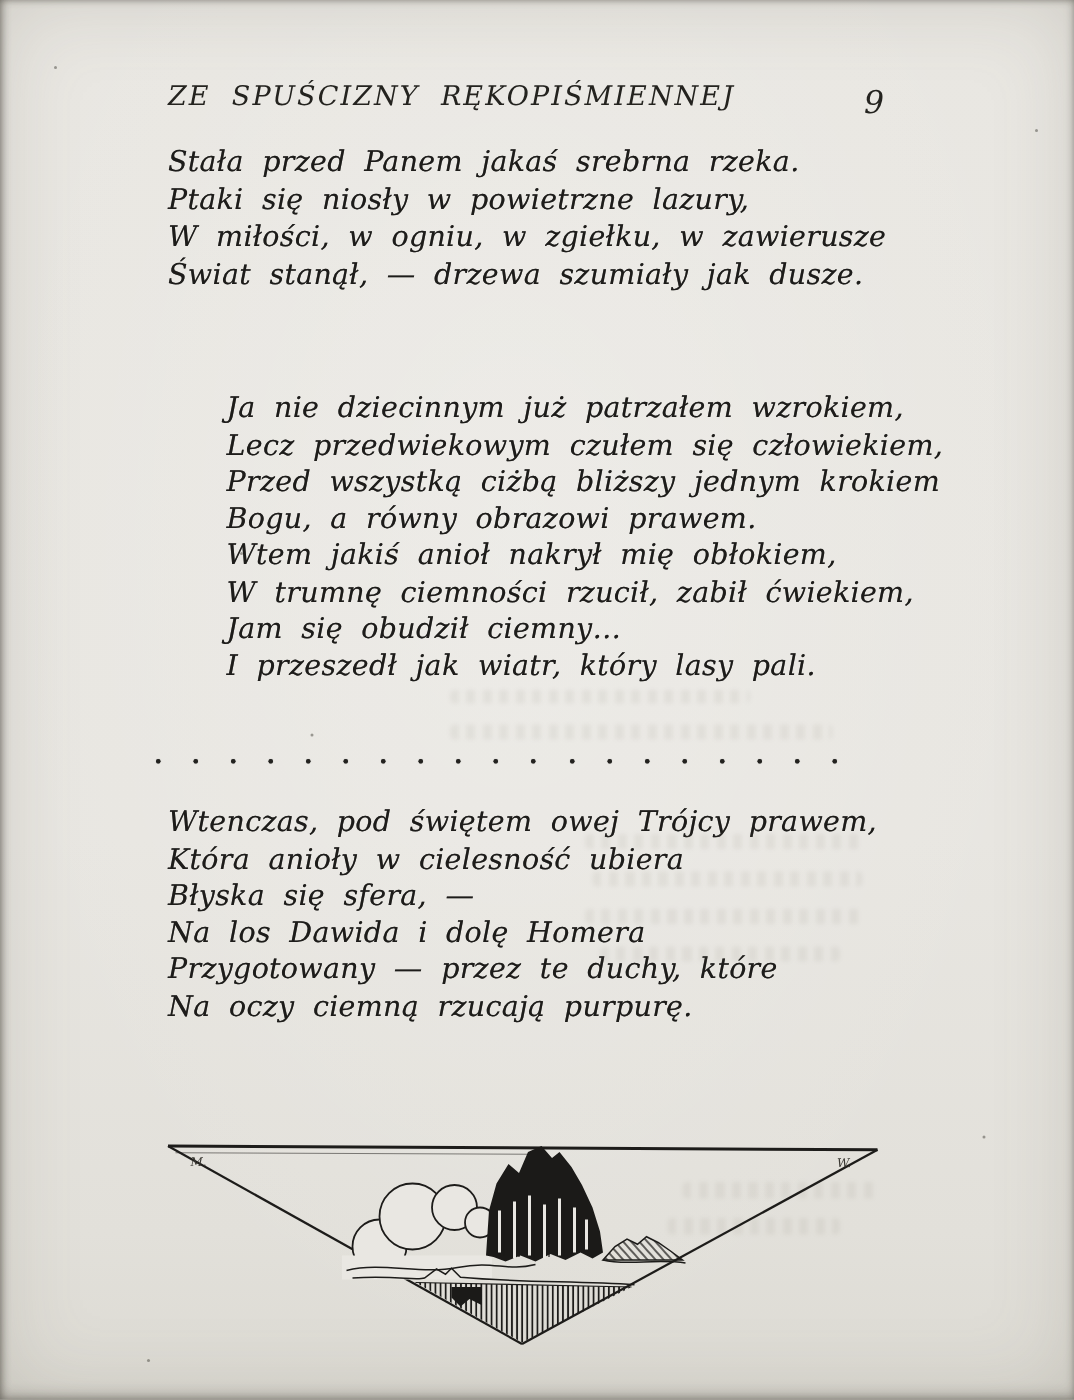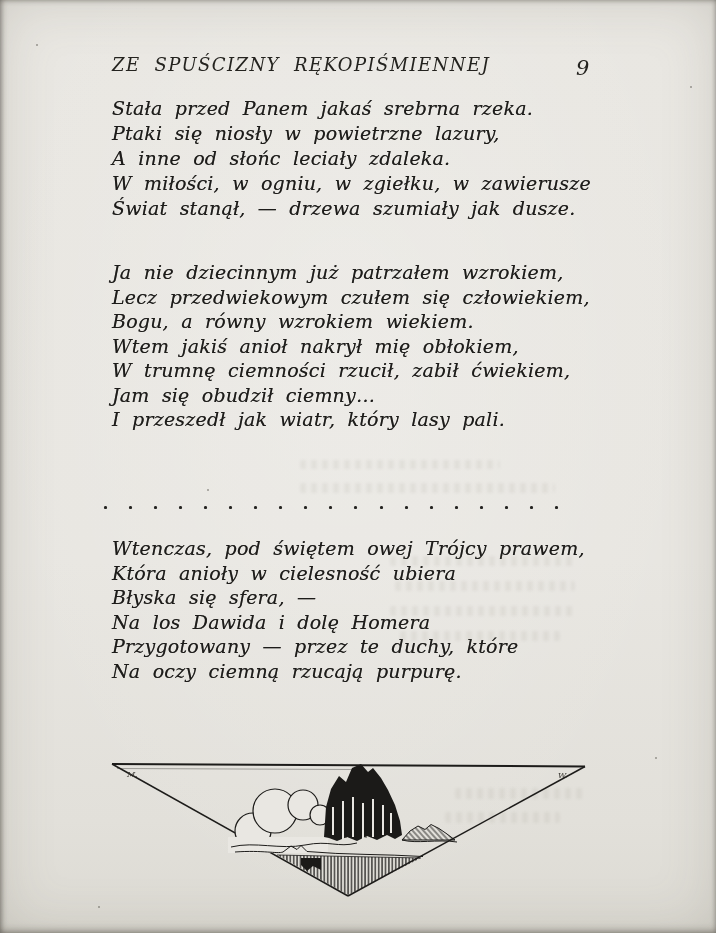--- a/index.html
+++ b/index.html
@@ -29,21 +29,21 @@
     font-style:italic;font-size:21px;color:#24231f;
   }
   .stanza{
     position:absolute;left:112px;
     font-style:italic;font-size:19px;line-height:24.5px;
     letter-spacing:.2px;word-spacing:.32em;
     text-shadow:0 0 .4px rgba(10,10,8,.55);
     white-space:nowrap;
   }
   .stanza-1{top:96px;line-height:25px;}
-  .stanza-2{top:260px;}
+  .stanza-2{top:260px;margin-left:39px;}
   .stanza-3{top:536px;}
   .dots-row{
     position:absolute;left:104px;top:501px;width:454px;height:12px;
     display:flex;justify-content:space-between;align-items:center;
   }
   .dots-row .dot{
     width:3px;height:3px;border-radius:50%;background:#23221f;
     box-shadow:0 0 .5px rgba(0,0,0,.6);
   }
   .vignette{position:absolute;left:105px;top:755px;width:490px;height:150px;}
@@ -58,28 +58,28 @@
 <body>
 
 <div class="page">
 
   <div class="running-header">ZE SPUŚCIZNY RĘKOPIŚMIENNEJ</div>
   <div class="page-number">9</div>
 
   <div class="stanza stanza-1">
       <div>Stała przed Panem jakaś srebrna rzeka.</div>
       <div>Ptaki się niosły w powietrzne lazury,</div>
-      <div>A inne od słońc leciały zdaleka.</div>
       <div>W miłości, w ogniu, w zgiełku, w zawierusze</div>
       <div>Świat stanął, — drzewa szumiały jak dusze.</div>
     </div>
   <div class="stanza stanza-2">
       <div>Ja nie dziecinnym już patrzałem wzrokiem,</div>
       <div>Lecz przedwiekowym czułem się człowiekiem,</div>
-      <div>Bogu, a równy wzrokiem wiekiem.</div>
+      <div>Przed wszystką ciżbą bliższy jednym krokiem</div>
+      <div>Bogu, a równy obrazowi prawem.</div>
       <div>Wtem jakiś anioł nakrył mię obłokiem,</div>
       <div>W trumnę ciemności rzucił, zabił ćwiekiem,</div>
       <div>Jam się obudził ciemny…</div>
       <div>I przeszedł jak wiatr, który lasy pali.</div>
     </div>
 
   <div class="dots-row">
       <span class="dot"></span>
       <span class="dot"></span>
       <span class="dot"></span>

